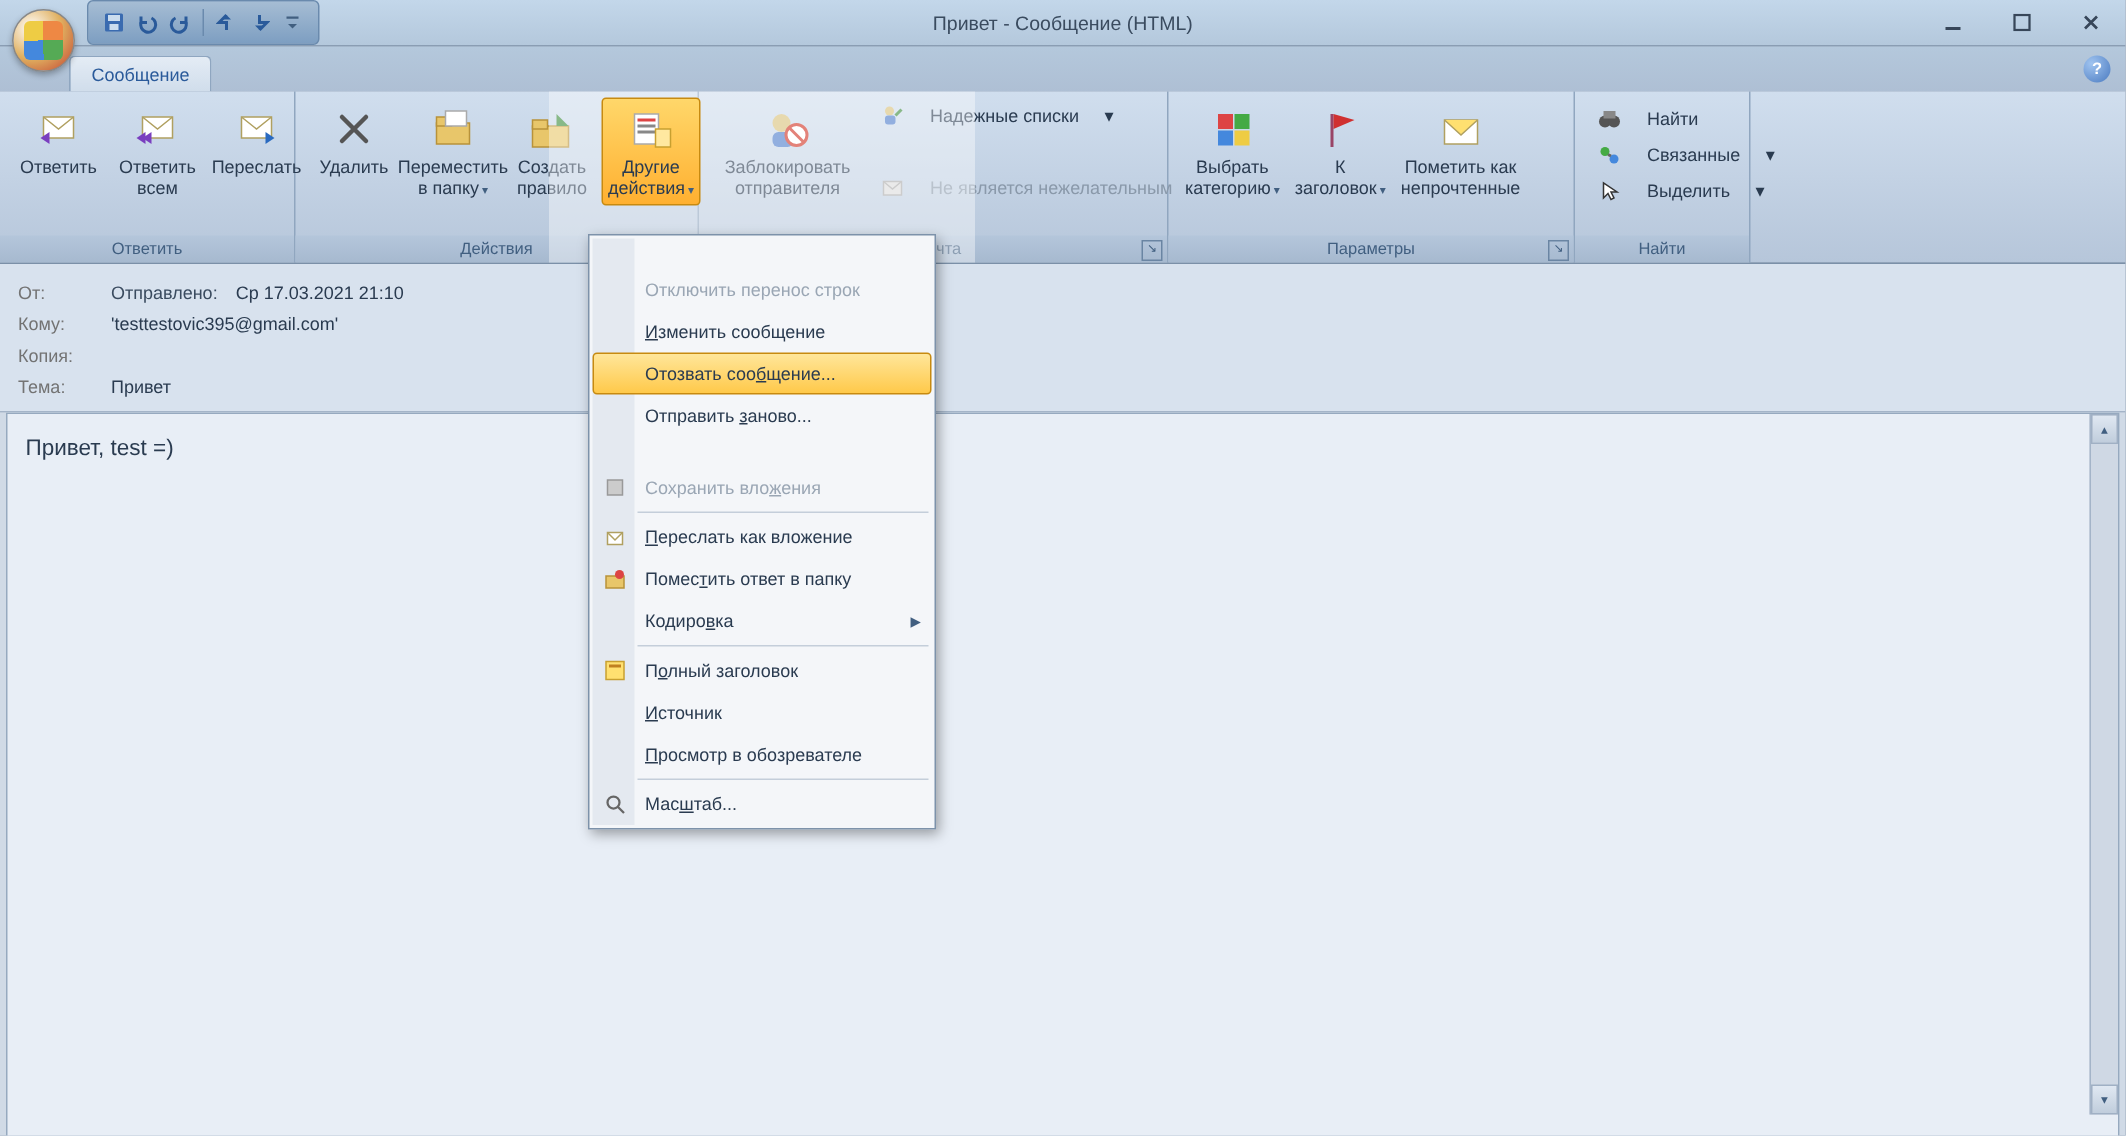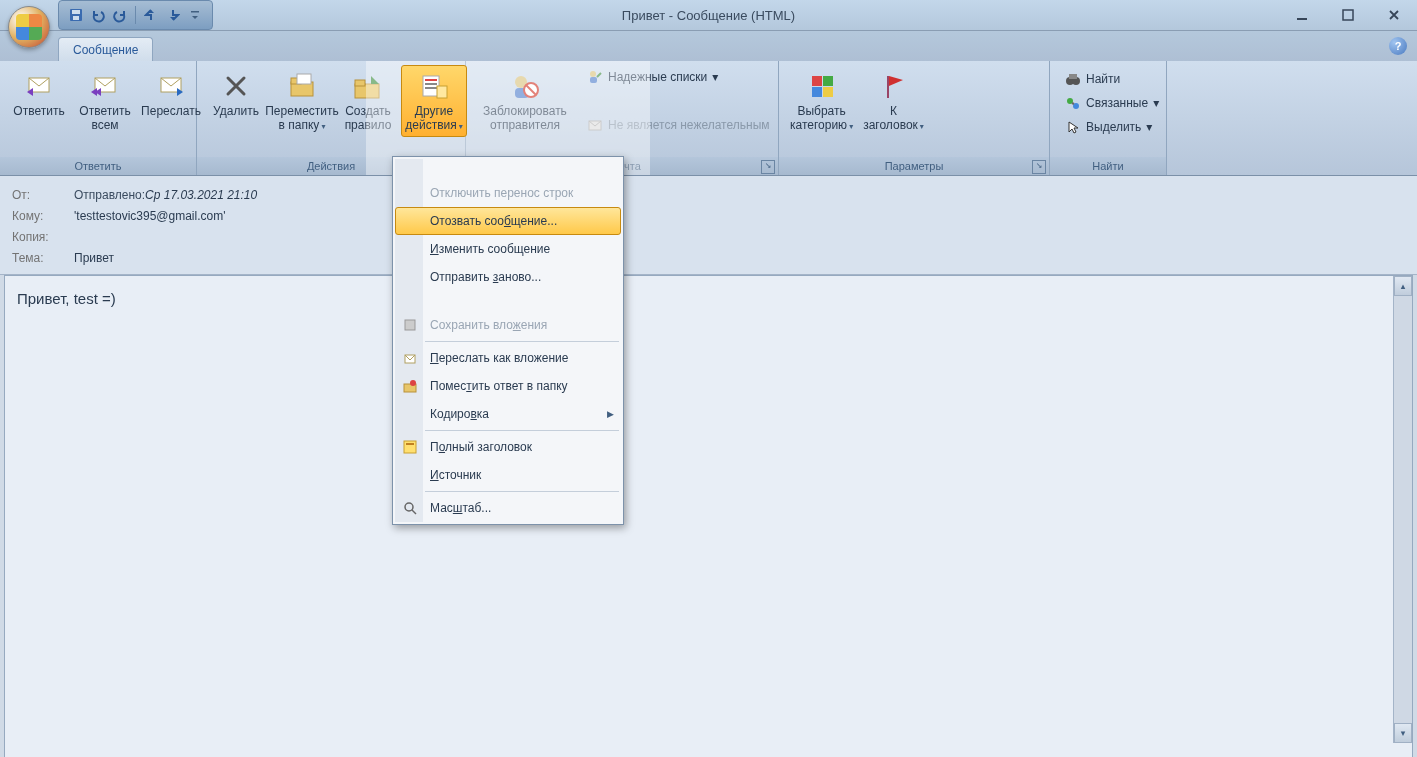--- a/index.html
+++ b/index.html
@@ -9,50 +9,50 @@
 .office-btn { width:40px; height:40px; border-radius:50%; background:radial-gradient(circle at 30% 30%, #fff, #e0b060, #c04030); position:absolute; left:8px; top:6px; z-index:20; border:1px solid #888; box-shadow:0 2px 4px rgba(0,0,0,0.3); display:flex; align-items:center; justify-content:center; }
 .office-btn::after { content:""; width:26px; height:26px; background:conic-gradient(#e84 0 25%, #5a5 25% 50%, #48d 50% 75%, #ec4 75% 100%); border-radius:4px; }
 .qat { margin-left:58px; height:28px; background:linear-gradient(#a6bdd4,#7d9ec1); border-radius:4px; display:flex; align-items:center; padding:0 6px; gap:0; border:1px solid #6a8aad; }
 .qat-sep { width:1px; height:18px; background:#6a8aad; margin:0 4px; }
 .qat-btn { width:22px; height:22px; display:flex; align-items:center; justify-content:center; cursor:pointer; border-radius:2px; }
 .title-text { position:absolute; left:50%; transform:translateX(-50%); color:#3a4b5f; font-size:13px; }
 .win-ctrls { position:absolute; right:0; top:0; display:flex; height:30px; }
 .win-btn { width:46px; display:flex; align-items:center; justify-content:center; cursor:pointer; color:#374659; }
 
 
-.tabrow { height:30px; background:linear-gradient(#b4c8dc,#aebfd4); display:flex; align-items:flex-end; padding-left:58px; position:relative; }
+.tabrow { height:30px; background:linear-gradient(#b4c8dc,#aebfd4); display:flex; align-items:flex-end; padding-left:46px; position:relative; }
 .tab { padding:5px 14px 4px; background:linear-gradient(#e4ecf5,#d0ddeb); border:1px solid #8fa6c0; border-bottom:none; border-radius:4px 4px 0 0; font-size:12px; color:#2a5a9a; cursor:pointer; }
 .help-btn { position:absolute; right:10px; top:6px; width:18px; height:18px; border-radius:50%; background:radial-gradient(circle at 30% 30%, #a0c4f0, #4a7ac0); color:#fff; font-size:11px; font-weight:bold; display:flex; align-items:center; justify-content:center; cursor:pointer; }
 
 
 .ribbon { height:114px; background:linear-gradient(#d0deee,#b6c6da); display:flex; border-bottom:1px solid #7b90a8; position:relative; }
 .group { display:flex; flex-direction:column; border-right:1px solid #90a6bf; position:relative; }
 .group-body { flex:1; display:flex; align-items:flex-start; padding:4px 6px 0; }
 .group-label { height:18px; line-height:18px; text-align:center; font-size:11px; color:#415f80; background:linear-gradient(#b4c6db,#a6b9cf); position:relative; }
 .group-label .launcher { position:absolute; right:3px; top:3px; width:12px; height:12px; border:1px solid #6a85a3; font-size:8px; line-height:10px; text-align:center; color:#415f80; cursor:pointer; }
 .rbtn { display:flex; flex-direction:column; align-items:center; justify-content:flex-start; padding:2px 4px; cursor:pointer; text-align:center; border:1px solid transparent; border-radius:3px; min-width:56px; }
 .rbtn .ic { width:32px; height:32px; margin:2px 0; display:flex; align-items:center; justify-content:center; }
 .rbtn .lbl { font-size:12px; color:#2a3b50; line-height:14px; }
 .rbtn .arrow { font-size:8px; color:#415f80; margin-left:2px; }
 .rbtn.active { background:linear-gradient(#ffd76a,#ffb030); border:1px solid #c78a10; }
 .small-list { display:flex; flex-direction:column; gap:0; padding:0 4px; }
-.small-btn { display:flex; align-items:center; gap:5px; padding:3px 4px; cursor:pointer; border:1px solid transparent; border-radius:3px; font-size:12px; color:#2a3b50; white-space:nowrap; }
+.small-btn { display:flex; align-items:center; gap:17px; padding:3px 4px; cursor:pointer; border:1px solid transparent; border-radius:3px; font-size:12px; color:#2a3b50; white-space:nowrap; }
 .small-btn .ic16 { width:16px; height:16px; display:flex; align-items:center; justify-content:center; }
 .small-btn.disabled { color:#8a99aa; cursor:default; }
 
 
 .highlight-strip { position:absolute; left:366px; width:284px; top:0; bottom:0; background:rgba(255,255,255,0.4); pointer-events:none; z-index:5; }
 
 
 .msg-header { background:#d8e2ee; padding:8px 12px 6px; font-size:12px; color:#2a3b50; border-bottom:1px solid #a4b4c8; }
 .msg-row { display:flex; align-items:center; min-height:21px; }
 .msg-row .k { width:62px; color:#737373; }
 .msg-row .v { flex:1; }
 .sent-lbl { color:#3a4b5f; }
-.sent-val { color:#2a3b50;font-style:italic; }
+.sent-val { margin-left:12px; color:#2a3b50; }
 
 
 .msg-body-wrap { position:relative; background:#d0dae6; padding:0 4px 4px; height:calc(757px - 30px - 30px - 114px - 96px); }
 .msg-body { background:#e8eef6; border:1px solid #96a9bf; height:100%; padding:14px 12px; font-size:15px; color:#2a3b50; box-sizing:border-box; position:relative; }
 .scroll-v { position:absolute; right:0; top:0; bottom:18px; width:18px; background:#cfd8e4; border-left:1px solid #a4b4c8; }
 .scroll-arrow { height:18px; display:flex; align-items:center; justify-content:center; background:linear-gradient(#e0e8f2,#c0cddc); border:1px solid #a0b0c4; margin:0; cursor:pointer; font-size:9px; color:#415f80; }
 
 
 .dropdown { position:absolute; left:392px; top:156px; width:226px; background:#f4f6f9; border:1px solid #7d92aa; box-shadow:2px 3px 8px rgba(0,0,0,0.35); z-index:30; padding:2px; }
 .dd-gutter { position:absolute; left:2px; top:2px; bottom:2px; width:28px; background:#e4e9f0; }
@@ -277,20 +277,29 @@
         <div class="lbl"><span>Выбрать</span><br><span>категорию</span><span class="arrow">▾</span></div>
       </div>
       <div class="rbtn">
         <div class="ic">
             <svg width="24" height="28">
               <rect x="6" y="4" width="2" height="22" fill="#946"></rect>
               <path d="M8 4 L22 8 L8 14 Z" fill="#d03030"></path>
             </svg>
           </div>
         <div class="lbl"><span>К</span><br><span>заголовок</span><span class="arrow">▾</span></div>
+      </div>
+      <div class="rbtn">
+        <div class="ic">
+            <svg width="30" height="28">
+              <rect x="4" y="8" width="22" height="16" fill="#fff" stroke="#b0a060"></rect>
+              <path d="M4 8 L15 18 L26 8" fill="#ffe070" stroke="#b0a060"></path>
+            </svg>
+          </div>
+        <div class="lbl"><span>Пометить как</span><br><span>непрочтенные</span></div>
       </div>
     </div>
     <div class="group-label"><span>Параметры</span><span class="launcher">↘</span></div>
   </div>
 
   <div class="group" style="width:116px">
     <div class="group-body">
       <div class="small-list" style="padding-top:2px">
         <div class="small-btn">
           <span class="ic16">
@@ -358,27 +367,27 @@
         </div>
     </div>
   </div>
 </div>
 
 <div class="dropdown">
   <div class="dd-gutter"></div>
   <div class="dd-item disabled">
       <span>Отключить перенос строк</span>
     </div>
+  <div class="dd-item">
+      <span><span class="ul">И</span>зменить сообщение</span>
+    </div>
   <div class="dd-item highlighted">
       <span>Отозвать соо<span class="ul">б</span>щение...</span>
     </div>
   <div class="dd-item">
-      <span><span class="ul">И</span>зменить сообщение</span>
-    </div>
-  <div class="dd-item">
       <span>Отправить <span class="ul">з</span>аново...</span>
     </div>
   <div class="dd-item disabled">
     <span class="ic16">
         <svg width="14" height="14">
           <rect x="2" y="2" width="10" height="10" fill="#ccc" stroke="#999"></rect>
         </svg>
       </span>
     <span>Сохранить вло<span class="ul">ж</span>ения</span>
   </div>
@@ -411,20 +420,23 @@
         <svg width="14" height="14">
           <rect x="1" y="1" width="12" height="12" fill="#ffe070" stroke="#c8a030"></rect>
           <rect x="3" y="3" width="8" height="2" fill="#c08020"></rect>
         </svg>
       </span>
     <span>П<span class="ul">о</span>лный заголовок</span>
   </div>
   <div class="dd-item">
       <span><span class="ul">И</span>сточник</span>
     </div>
+  <div class="dd-item">
+      <span><span class="ul">П</span>росмотр в обозревателе</span>
+    </div>
   <div class="dd-sep"></div>
   <div class="dd-item">
     <span class="ic16">
         <svg width="14" height="14">
           <circle cx="6" cy="6" r="4" fill="none" stroke="#666" stroke-width="1.5"></circle>
           <path d="M9 9 L13 13" stroke="#666" stroke-width="1.5"></path>
         </svg>
       </span>
     <span>Мас<span class="ul">ш</span>таб...</span>
   </div>

